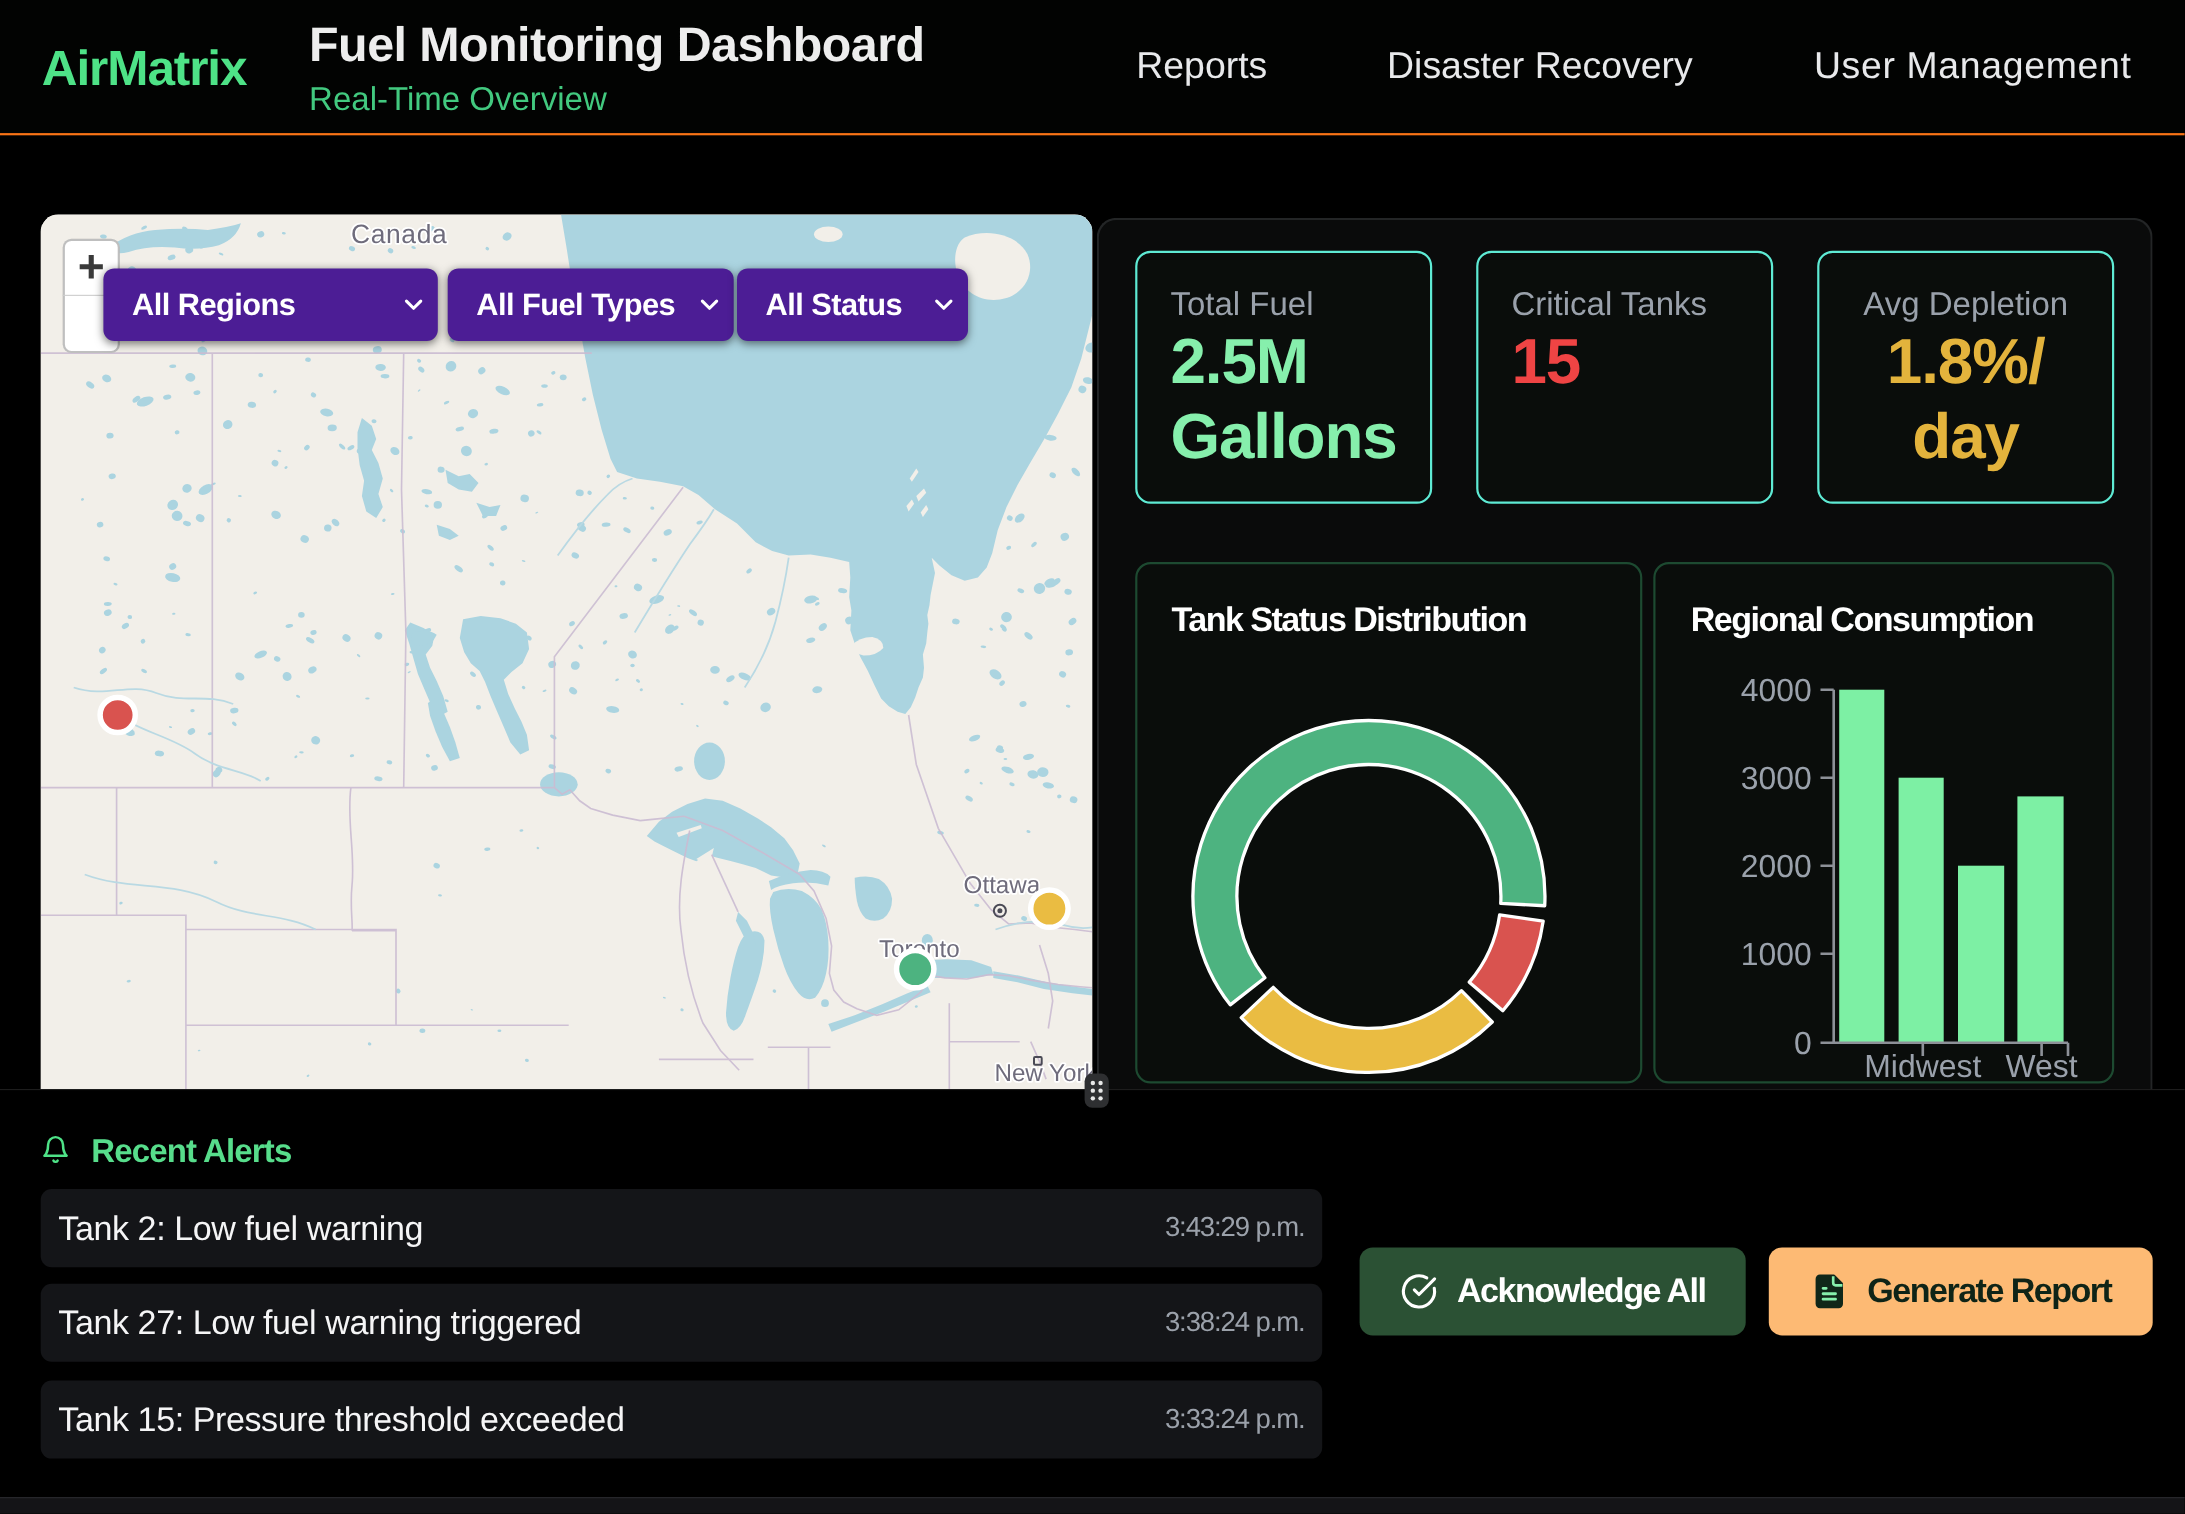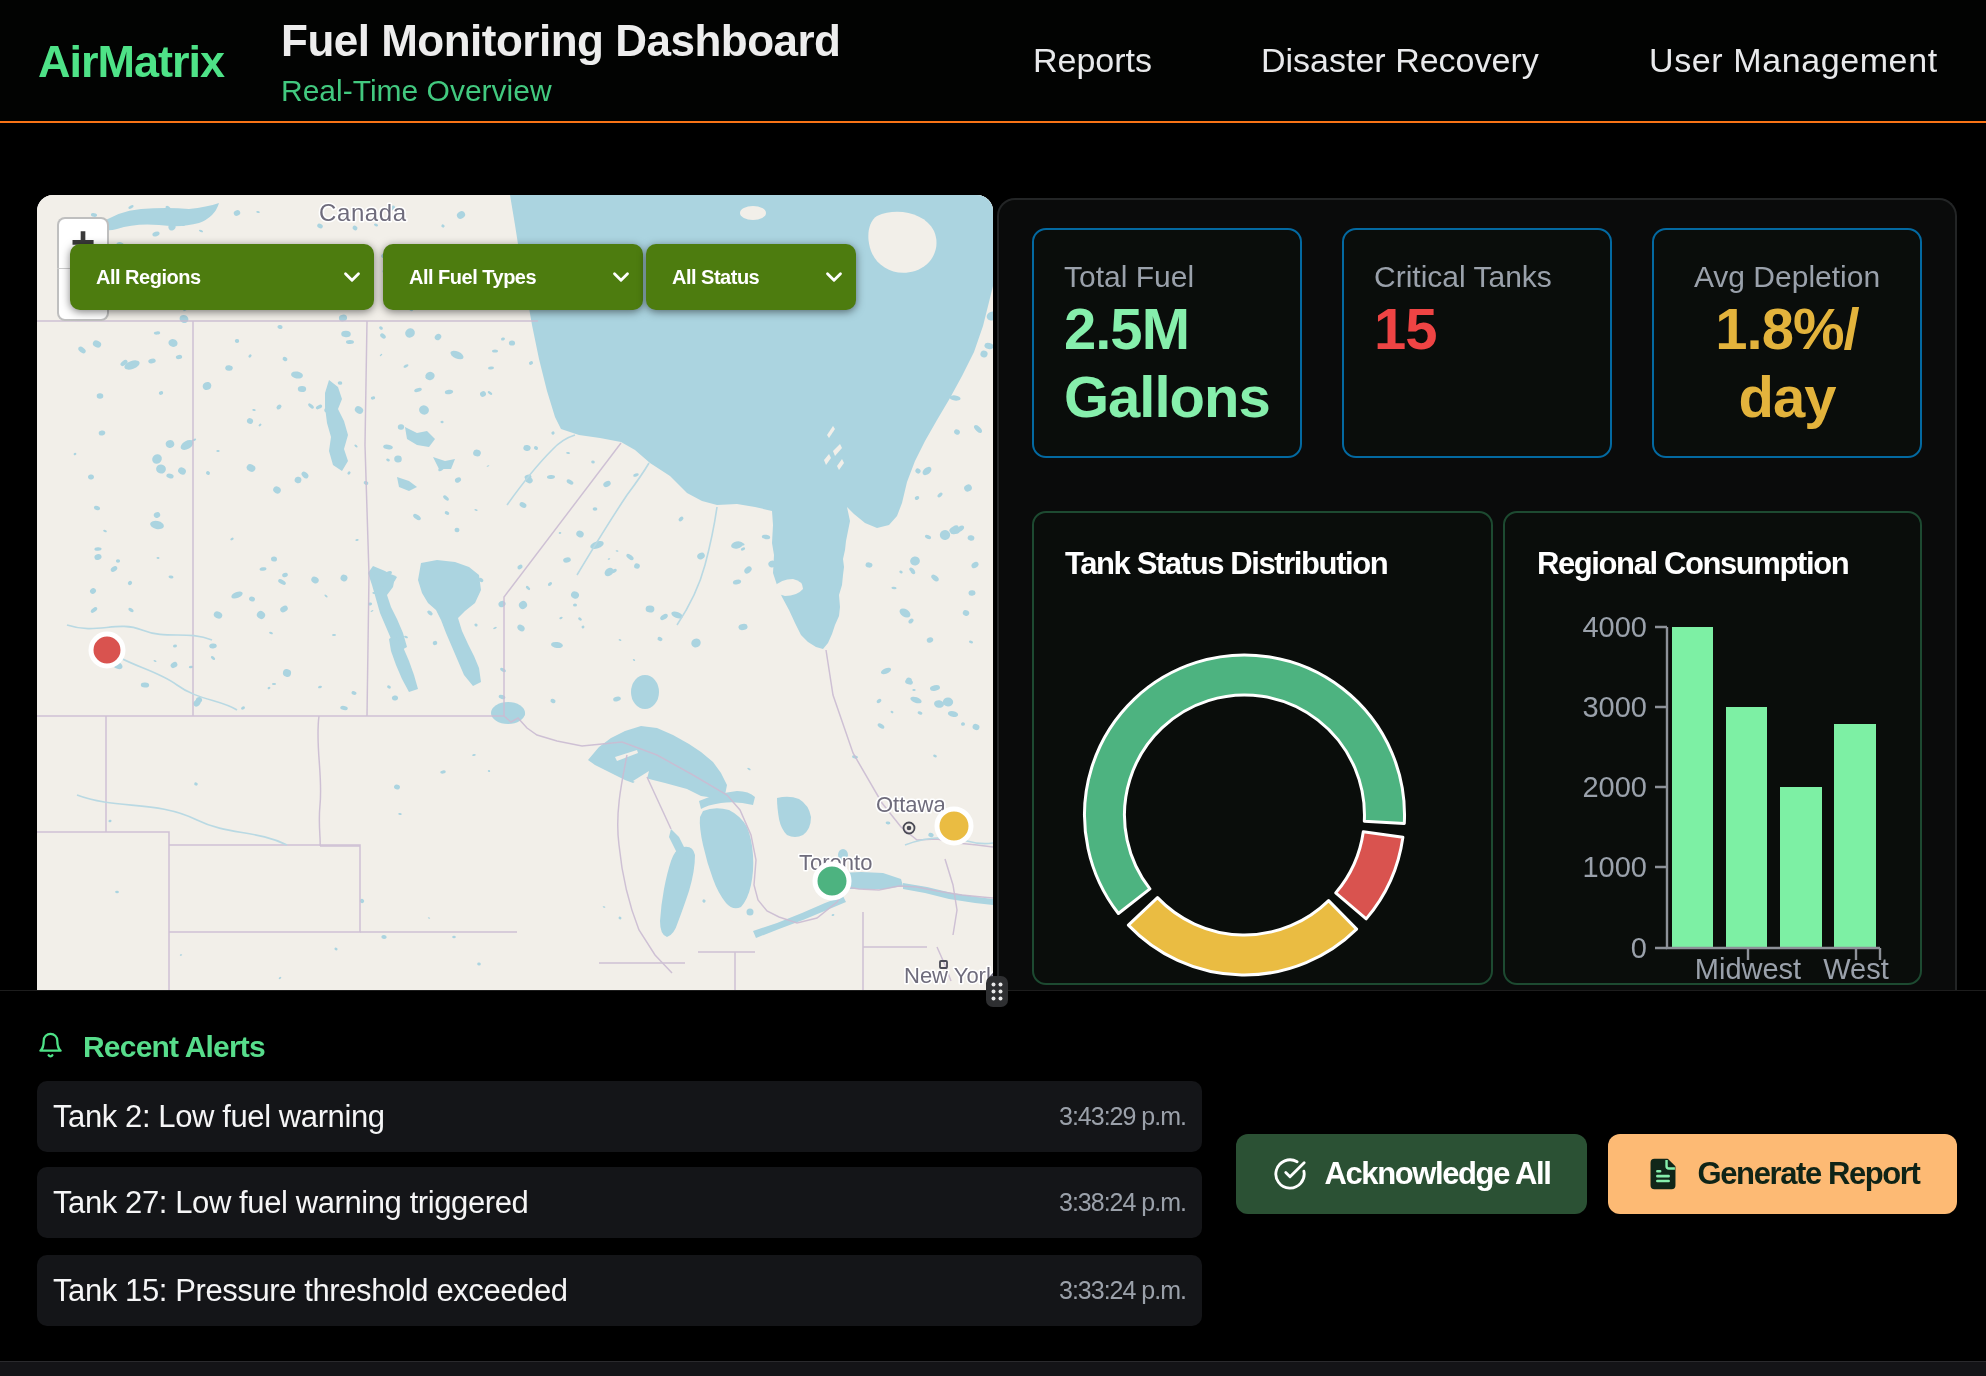--- a/index.html
+++ b/index.html
@@ -508,41 +508,41 @@
         <path d="M6 9l6 6 6-6" fill="none" stroke="#fff" stroke-width="2.6" stroke-linecap="round" stroke-linejoin="round"></path>
       </svg></div>
   <div class="abs dd" style="left:346px;top:49px;width:260px;">All Fuel Types<svg viewBox="0 0 24 24" class="chev">
         <path d="M6 9l6 6 6-6" fill="none" stroke="#fff" stroke-width="2.6" stroke-linecap="round" stroke-linejoin="round"></path>
       </svg></div>
   <div class="abs dd" style="left:609px;top:49px;width:210px;">All Status<svg viewBox="0 0 24 24" class="chev">
         <path d="M6 9l6 6 6-6" fill="none" stroke="#fff" stroke-width="2.6" stroke-linecap="round" stroke-linejoin="round"></path>
       </svg></div>
 </div>
 <style>
-  .dd { height:66px; background:#4d7c0f; border-radius:10px; color:#fff; font-size:20px; font-weight:600; letter-spacing:-0.5px;
-        line-height:66px; padding-left:26px; box-shadow:0 2px 8px rgba(0,0,0,.5); }
+  .dd { height:66px; background:#4c1d95; border-radius:10px; color:#fff; font-size:28px; font-weight:600; letter-spacing:-0.5px;
+        line-height:66px; padding-left:26px; box-shadow:0 2px 8px rgba(0,0,0,.5);margin-left:24px; }
   .chev { position:absolute; right:9px; top:20px; width:26px; height:26px; }
 </style>
 
 <div class="abs" style="left:997px;top:198px;width:960px;height:792px;background:#0a0b0b;border:2px solid #232526;border-bottom:none;border-radius:18px 18px 0 0;"></div>
 
 <div class="abs card" style="left:1032px;top:228px;width:270px;height:230px;">
   <div class="lbl">Total Fuel</div>
   <div class="val" style="color:#86efac;">2.5M Gallons</div>
 </div>
 <div class="abs card" style="left:1342px;top:228px;width:270px;height:230px;">
   <div class="lbl">Critical Tanks</div>
   <div class="val" style="color:#ef4444;">15</div>
 </div>
 <div class="abs card" style="left:1652px;top:228px;width:270px;height:230px;text-align:center;">
   <div class="lbl">Avg Depletion</div>
   <div class="val" style="color:#e3b33c;">1.8%/ day</div>
 </div>
 <style>
-  .card { background:#0a0d0b; border:2px solid #0369a1; border-radius:14px; padding:30px 30px; }
+  .card { background:#0a0d0b; border:2px solid #5eead4; border-radius:14px; padding:30px 30px; }
   .lbl { font-size:30px; color:#9aa1ab; margin-bottom:8px; }
   .val { font-size:58px; font-weight:700; line-height:68px; letter-spacing:-1px; margin-top:-7px; }
 </style>
 
 <div class="abs card2" style="left:1032px;top:511px;width:461px;height:474px;">
   <div class="ctitle">Tank Status Distribution</div>
   <svg width="421" height="414" viewBox="0 0 421 414" style="position:absolute;left:0;top:58px;">
     <g transform="translate(0,-59)">
       <path d="M84.4 401.5A160 160 0 1 1 370.3 311.4L330.3 309.3A120 120 0 1 0 115.9 376.9Z" fill="#4db380" stroke="#fff" stroke-width="3" stroke-linejoin="round"></path>
       <path d="M368.9 325.3A160 160 0 0 1 332.2 406.9L301.7 380.9A120 120 0 0 0 329.3 319.7Z" fill="#d9534f" stroke="#fff" stroke-width="3" stroke-linejoin="round"></path>

